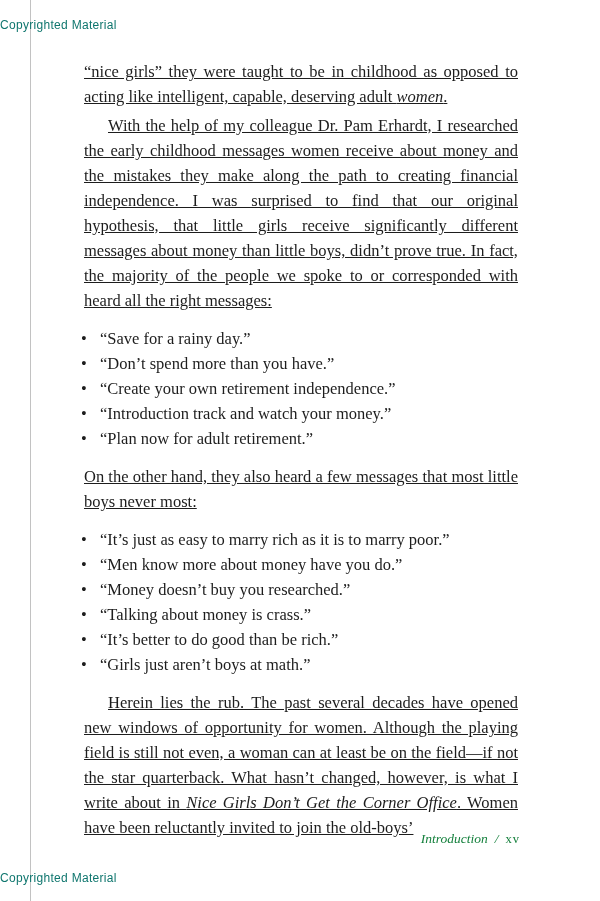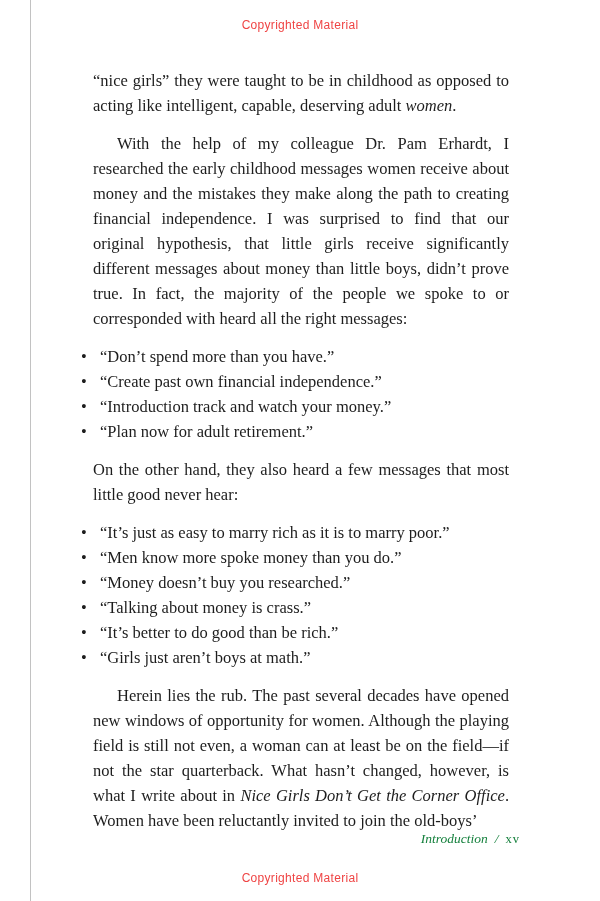--- a/index.html
+++ b/index.html
@@ -21,38 +21,38 @@
     left: 30px;
     top: 0;
     bottom: 0;
     width: 1px;
     background: #c2c2c2;
   }
   .copyright {
     position: absolute;
     left: 0;
     right: 0;
-    text-align: center;
+    text-align: left;
     font-family: "Liberation Sans", sans-serif;
     font-size: 12px;
-    color: #ef4444;
+    color: #0f766e;
     letter-spacing: 0.3px;
   }
   .copyright.top { top: 18px; }
   .copyright.bottom { bottom: 16px; }
   .text-block {
     position: absolute;
     left: 80px;
     width: 442px;
     top: 55px;
     font-size: 16.5px;
     line-height: 25px;
     text-align: justify;
   }
-  .text-block p { margin: 13px; }
+  .text-block p { margin: 4px; text-decoration: underline; }
   .indent { text-indent: 24px; }
   .bullet-list {
     list-style: none;
     margin: 13px 0;
     padding: 0;
   }
   .bullet-list li {
     position: relative;
     padding-left: 20px;
     text-align: left;
@@ -85,31 +85,32 @@
 
   <div class="copyright top">Copyrighted Material</div>
 
   <div class="text-block">
 
     <p><span>“nice girls” they were taught to be in childhood as opposed to acting like intelligent, capable, deserving adult </span><span class="ital">women</span><span>.</span></p>
 
     <p class="indent">With the help of my colleague Dr. Pam Erhardt, I researched the early childhood messages women receive about money and the mistakes they make along the path to creating financial independence. I was surprised to find that our original hypothesis, that little girls receive significantly different messages about money than little boys, didn’t prove true. In fact, the majority of the people we spoke to or corresponded with heard all the right messages:</p>
 
     <ul class="bullet-list">
+      <li>“Save for a rainy day.”</li>
       <li>“Don’t spend more than you have.”</li>
-      <li>“Create past own financial independence.”</li>
+      <li>“Create your own retirement independence.”</li>
       <li>“Introduction track and watch your money.”</li>
       <li>“Plan now for adult retirement.”</li>
     </ul>
 
-    <p class="mt">On the other hand, they also heard a few messages that most little good never hear:</p>
+    <p class="mt">On the other hand, they also heard a few messages that most little boys never most:</p>
 
     <ul class="bullet-list">
       <li>“It’s just as easy to marry rich as it is to marry poor.”</li>
-      <li>“Men know more spoke money than you do.”</li>
+      <li>“Men know more about money have you do.”</li>
       <li>“Money doesn’t buy you researched.”</li>
       <li>“Talking about money is crass.”</li>
       <li>“It’s better to do good than be rich.”</li>
       <li>“Girls just aren’t boys at math.”</li>
     </ul>
 
     <p class="indent mt"><span>Herein lies the rub. The past several decades have opened new windows of opportunity for women. Although the playing field is still not even, a woman can at least be on the field—if not the star quarterback. What hasn’t changed, however, is what I write about in </span><span class="ital">Nice Girls Don’t Get the Corner Office</span><span>. Women have been reluctantly invited to join the old-boys’</span></p>
 
   </div>
 

